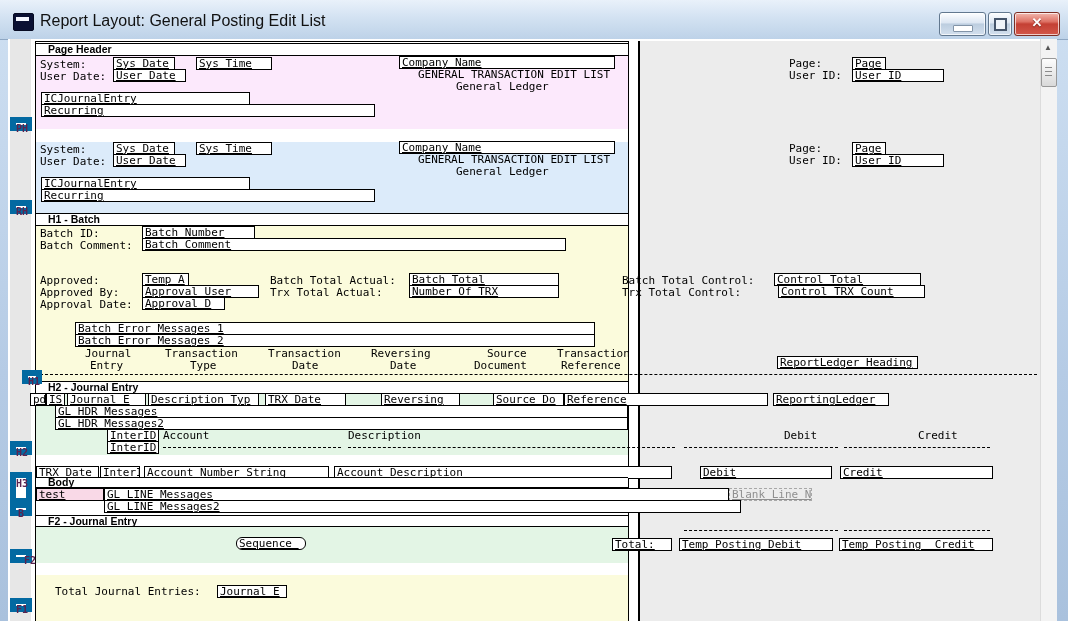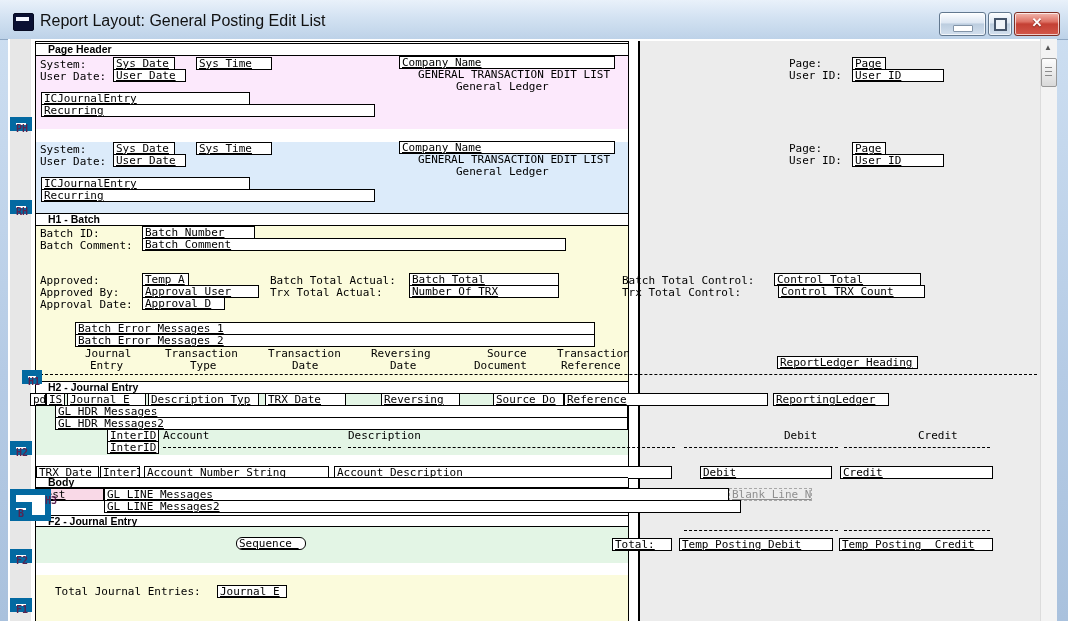--- a/index.html
+++ b/index.html
@@ -195,23 +195,23 @@
     <div class="abs mono fld" style="left: 612px; top: 538px; width: 60px; height: 13px;">Total:</div>
     <div class="abs mono fld" style="left: 679px; top: 538px; width: 154px; height: 13px;">Temp Posting Debit</div>
     <div class="abs mono fld" style="left: 839px; top: 538px; width: 154px; height: 13px;">Temp Posting  Credit</div>
     <div class="abs secbody" style="left: 36px; top: 575px; width: 592px; height: 46px; background: rgb(251, 251, 220);"></div>
     <div class="abs mono" style="left: 55px; top: 586px;">Total Journal Entries:</div>
     <div class="abs mono fld" style="left: 217px; top: 585px; width: 70px; height: 13px;">Journal E</div>
     <div class="abs marker" style="left: 10px; top: 117px; width: 22px; height: 14px;">PH</div>
     <div class="abs marker" style="left: 10px; top: 200px; width: 22px; height: 14px;">RH</div>
     <div class="abs marker" style="left: 10px; top: 370px; width: 20px; height: 14px; margin-left: 12px;">H1</div>
     <div class="abs marker" style="left: 10px; top: 441px; width: 22px; height: 14px;">H2</div>
-    <div class="abs marker" style="left: 10px; top: 489px; width: 22px; height: 32px; padding-left: 29px;">H3</div>
+    <div class="abs marker" style="left: 10px; top: 472px; width: 22px; height: 32px;">H3</div>
     <div class="abs marker" style="left: 10px; top: 502px; width: 22px; height: 14px;">B</div>
-    <div class="abs marker" style="left: 10px; top: 549px; width: 22px; height: 14px;">F2</div>
+    <div class="abs marker" style="left: 10px; top: 549px; width: 22px; height: 14px; padding-left: 8px;">F2</div>
     <div class="abs marker" style="left: 10px; top: 598px; width: 22px; height: 14px;">F1</div>
   </div>
 
 <div class="abs" id="scrollbar"></div>
 <div class="abs" id="scroll-up">▲</div>
 <div class="abs" id="scroll-thumb">
     <i></i>
     <i></i>
     <i></i>
   </div>

